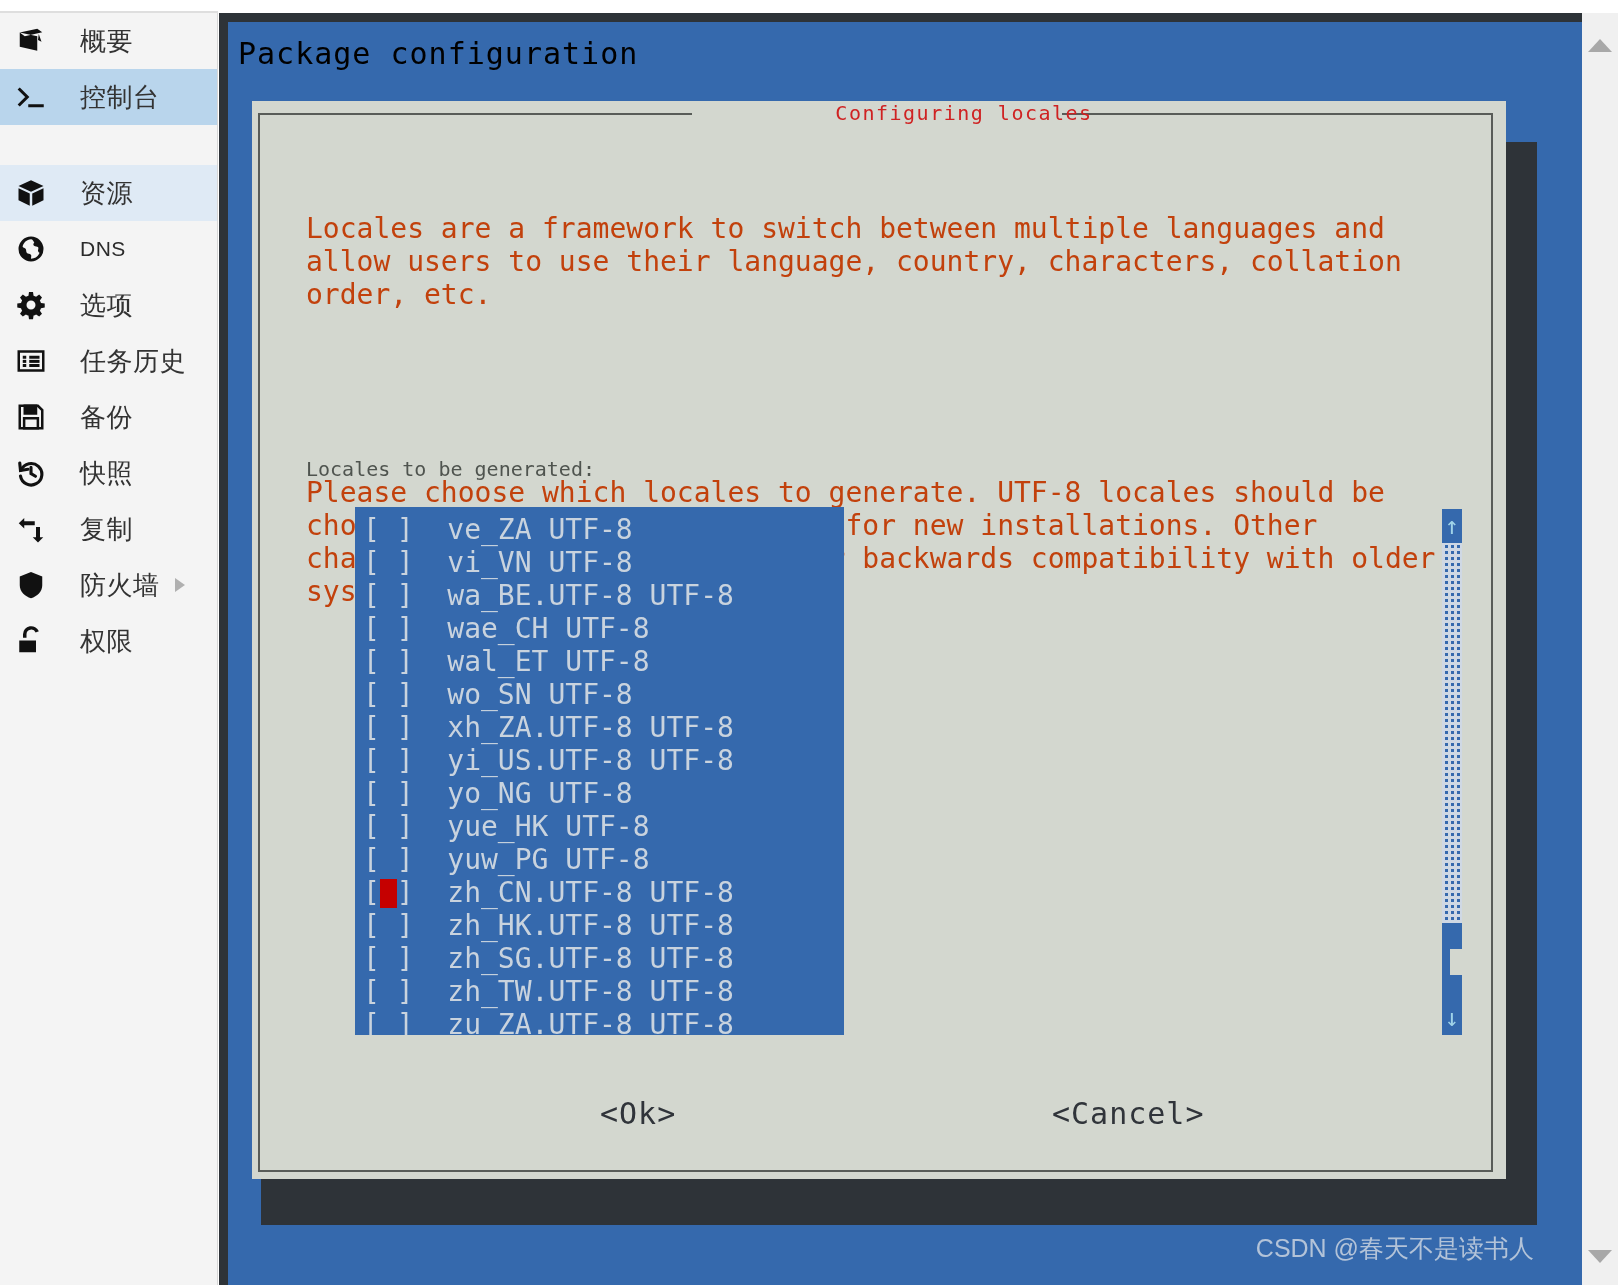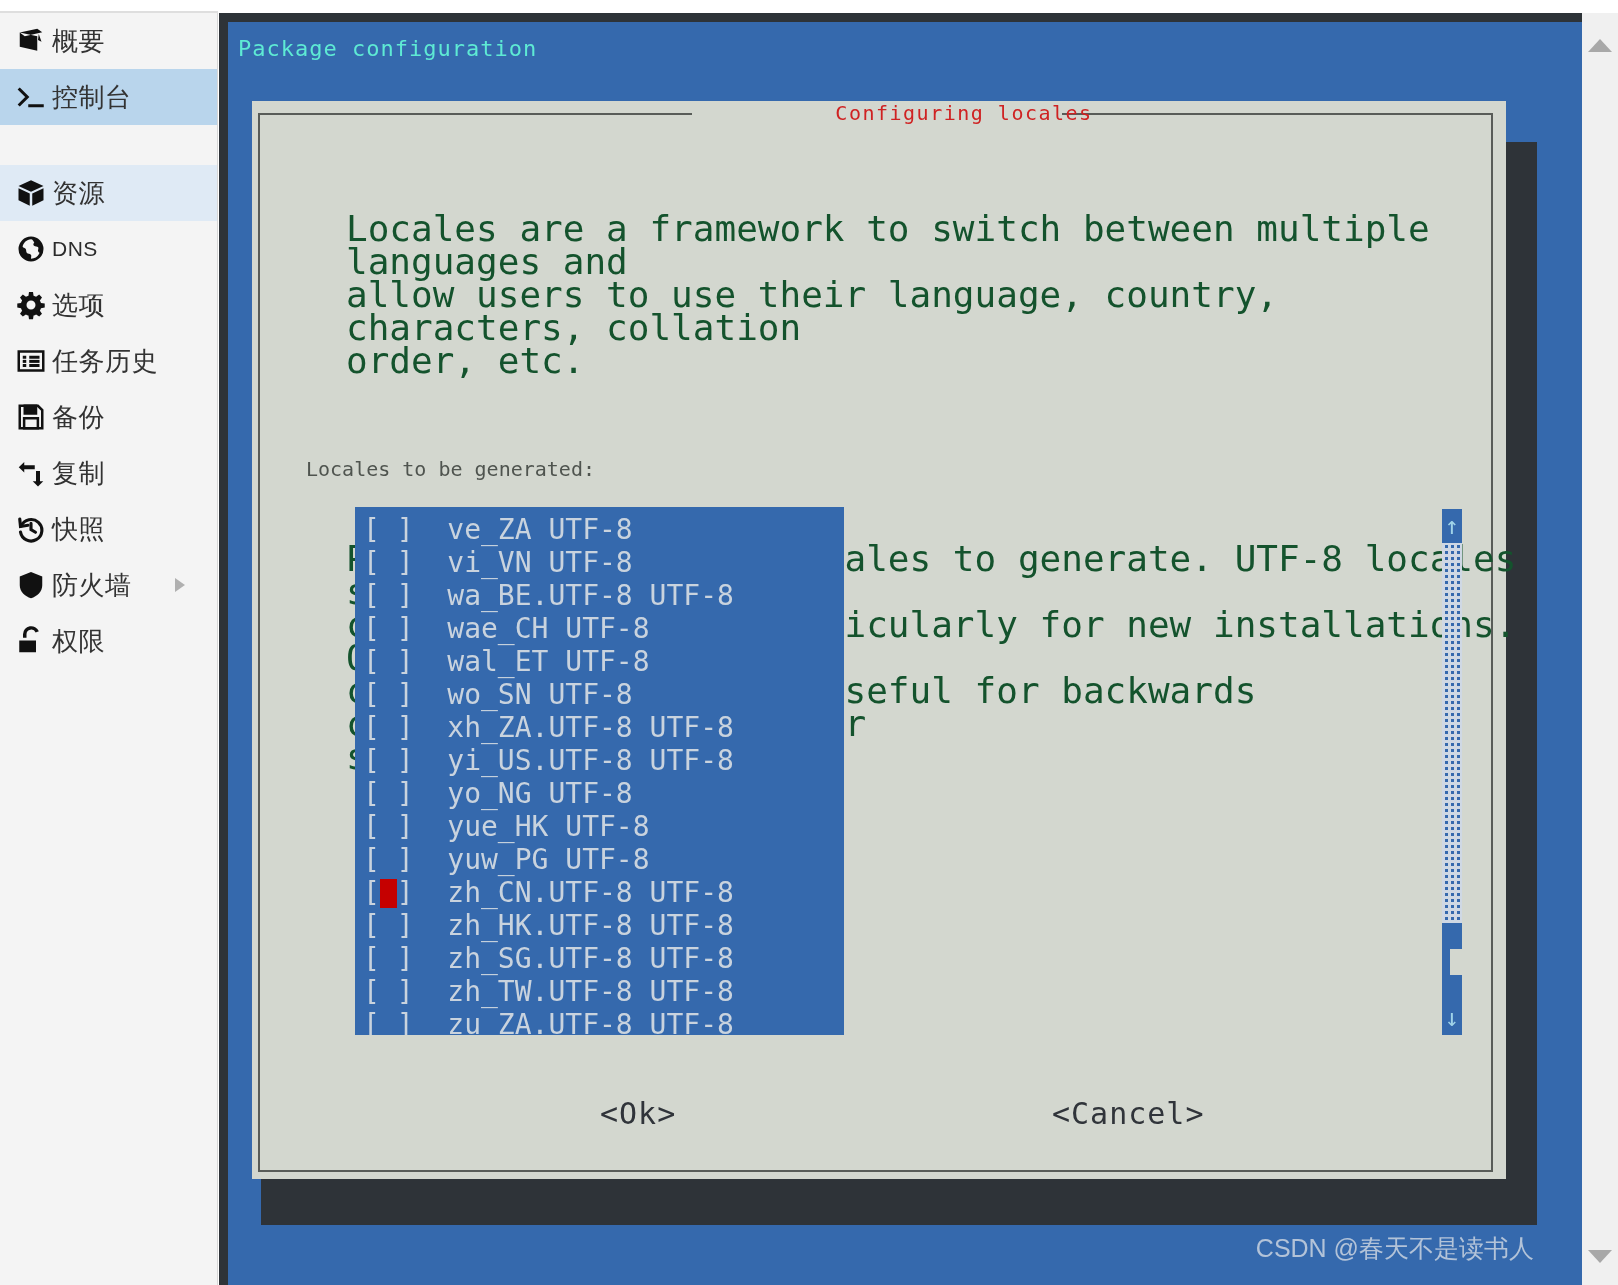--- a/index.html
+++ b/index.html
@@ -26,20 +26,21 @@
     position: absolute; left: 0; top: 13px; width: 218px; height: 1272px;
     background: #f4f4f4;
     border-right: 1px solid #d6d6d6;
   }
   .nav-item {
     position: relative;
     display: flex; align-items: center;
     height: 56px;
     padding-left: 10px;
     cursor: pointer;
+    gap: 28px;
   }
   .nav-item.sel-strong { background: #b9d5ec; }
   .nav-item.sel-soft   { background: #dfeaf5; margin-top: 40px; }
   .nav-icon {
     width: 42px; min-width: 42px;
     display: flex; align-items: center; justify-content: center;
     color: #111;
   }
   .nav-icon svg { display: block; }
   .nav-label {
@@ -85,22 +86,22 @@
     overflow: hidden;
   }
   .term-blue {
     position: absolute; left: 9px; top: 9px;
     width: 1354px; height: 1263px;
     background: #3569ad;
   }
   .term-title {
     position: absolute; left: 10px; top: 14px;
     font-family: "DejaVu Sans Mono", monospace;
-    font-size: 22px;
-    color: #5eead4;
+    font-size: 30px;
+    color: #000000;
     letter-spacing: 1px;
     white-space: nowrap;
   }
 
   
   .dark-gutter-right {
     position: absolute; left: 1262px; top: 120px;
     width: 47px; height: 1082px;
     background: #2e3338;
   }
@@ -136,25 +137,24 @@
     color: #cf2222;
     letter-spacing: 1.5px;
     white-space: nowrap;
   }
 
   
   .dlg-body {
     position: absolute; left: 54px; top: 45px;
     width: 1180px;
     font-family: "DejaVu Sans Mono", monospace;
-    font-size: 36px;
+    font-size: 28px;
     line-height: 33px;
-    color: #14532d;
+    color: #c2410c;
     white-space: pre-wrap;
-    margin-left: 40px;
   }
   .dlg-body p { margin: 0; }
   .dlg-body p.spacer { height: 33px; }
 
   .locales-label {
     position: absolute; left: 54px; top: 356px;
     font-family: "DejaVu Sans Mono", monospace;
     font-size: 20px;
     color: #4f544f;
     white-space: nowrap;
@@ -313,35 +313,35 @@
           <svg width="30" height="30" viewBox="0 0 24 24" fill="none" stroke="currentColor" stroke-width="2">
             <path d="M3 3 h14.5 L21 6.5 V21 H3 Z"></path>
             <rect x="7" y="3" width="9" height="6.2" fill="currentColor"></rect>
             <rect x="6.5" y="13" width="11" height="8"></rect>
           </svg>
         </span>
         <span class="nav-label">备份</span>
       </div>
       <div class="nav-item">
         <span class="nav-icon">
-          <svg width="30" height="30" viewBox="0 0 24 24" fill="currentColor">
-            <path d="M2.2 7.4 L6.6 3.2 L6.6 5.8 L15 5.8 L15 9.0 L6.6 9.0 L6.6 11.6 Z M19.2 10.4 L19.2 18.6 L21.8 18.6 L17.6 22.8 L13.4 18.6 L16.0 18.6 L16.0 10.4 Z"></path>
-          </svg>
-        </span>
-        <span class="nav-label">复制</span>
-      </div>
-      <div class="nav-item">
-        <span class="nav-icon">
           <svg width="30" height="30" viewBox="0 0 24 24" fill="none" stroke="currentColor" stroke-width="2.5" stroke-linecap="round">
             <path d="M4.2 9.6 A8.6 8.6 0 1 1 3.6 14.4"></path>
             <polyline points="3.0,4.0 3.6,10.0 9.6,9.0" fill="none"></polyline>
             <polyline points="12,7.5 12,12.4 15.6,14.6"></polyline>
           </svg>
         </span>
         <span class="nav-label">快照</span>
+      </div>
+      <div class="nav-item">
+        <span class="nav-icon">
+          <svg width="30" height="30" viewBox="0 0 24 24" fill="currentColor">
+            <path d="M2.2 7.4 L6.6 3.2 L6.6 5.8 L15 5.8 L15 9.0 L6.6 9.0 L6.6 11.6 Z M19.2 10.4 L19.2 18.6 L21.8 18.6 L17.6 22.8 L13.4 18.6 L16.0 18.6 L16.0 10.4 Z"></path>
+          </svg>
+        </span>
+        <span class="nav-label">复制</span>
       </div>
       <div class="nav-item">
         <span class="nav-icon">
           <svg width="30" height="30" viewBox="0 0 24 24" fill="currentColor">
             <path d="M12 1.6 L21 5.2 V12 c0 5.6-4.1 9.0-9 10.6 C7.1 21 3 17.6 3 12 V5.2 Z"></path>
           </svg>
         </span>
         <span class="nav-label">防火墙</span>
         <span class="nav-caret"></span>
       </div>

